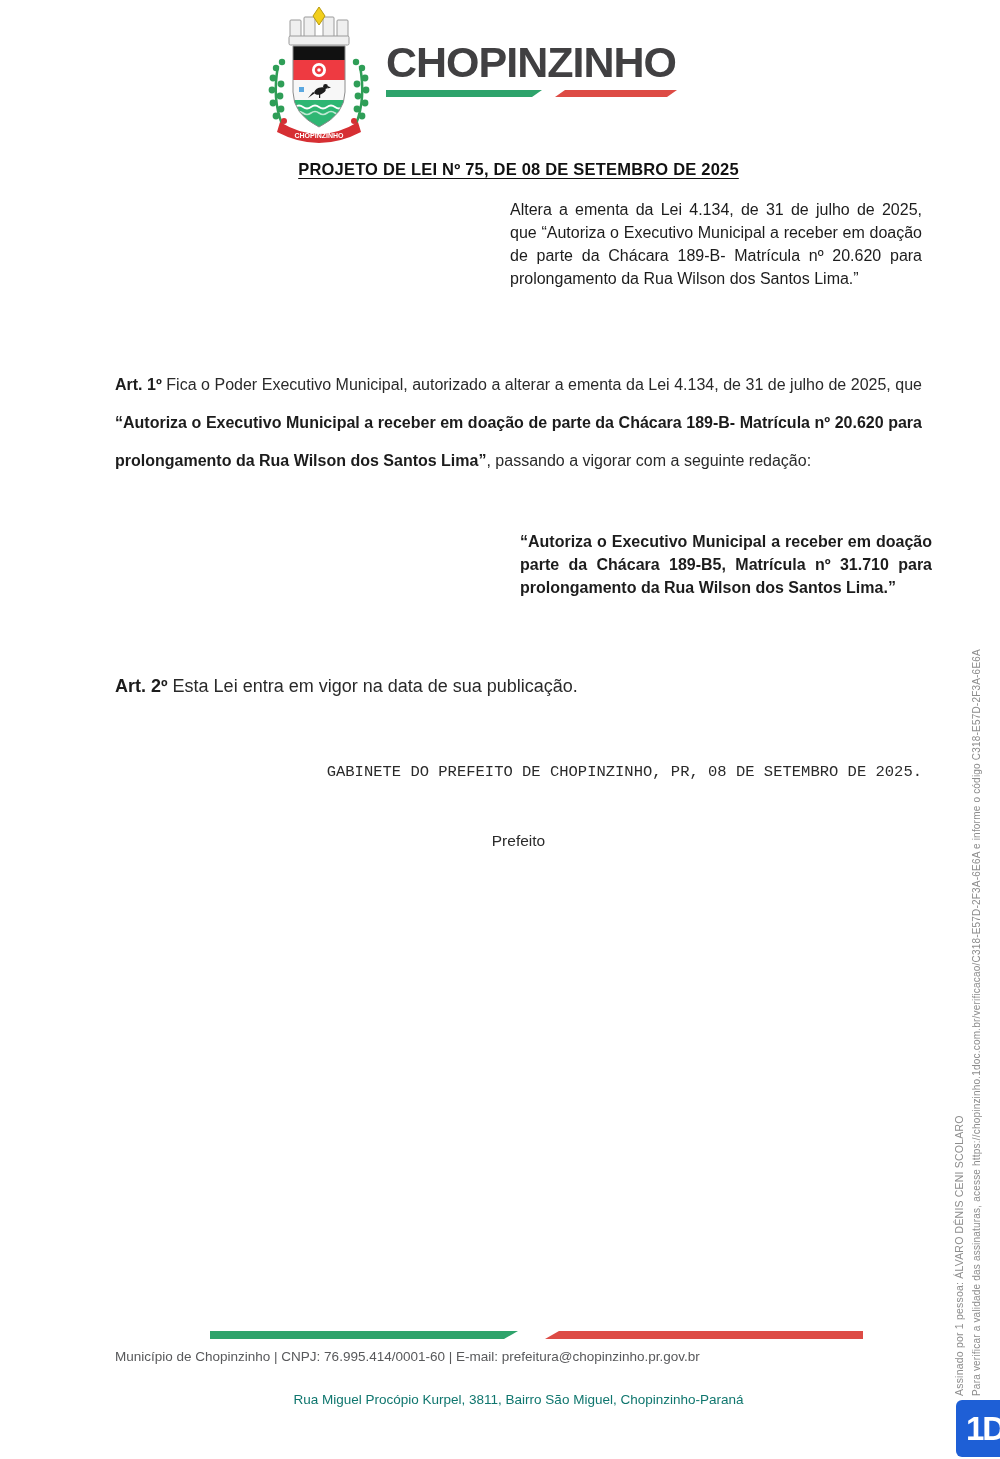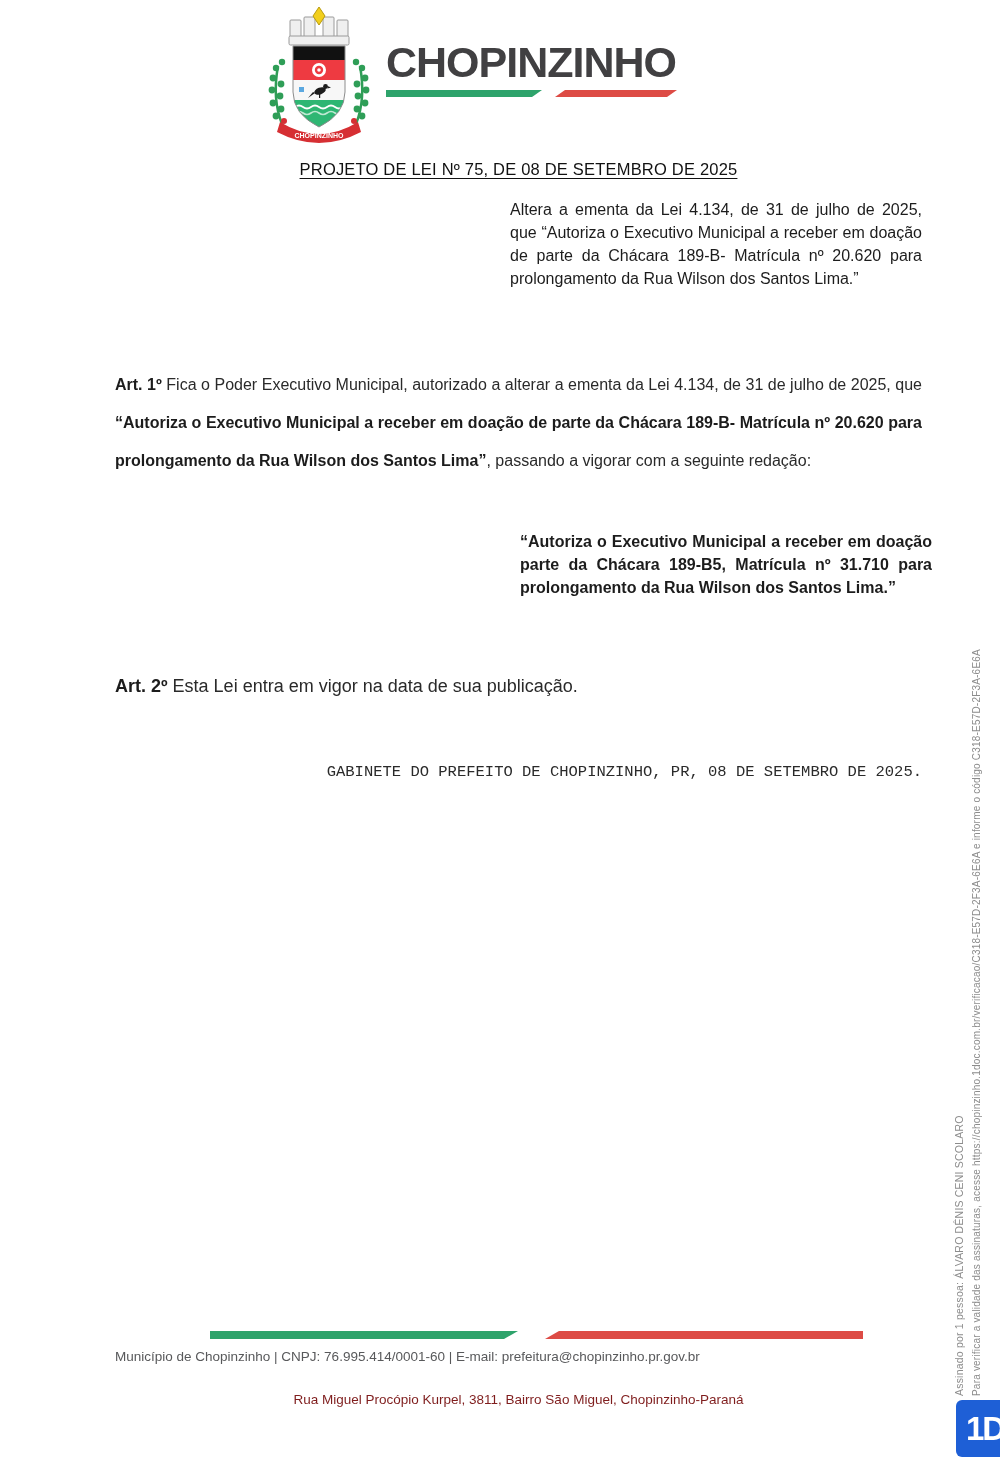--- a/index.html
+++ b/index.html
@@ -17,21 +17,21 @@
   .org-line1{font-size:20px;font-weight:600;letter-spacing:3px;color:#414042;}
   .org-line2{font-size:43px;font-weight:800;letter-spacing:-1px;color:#414042;line-height:44px;}
   .stripes{display:flex;gap:13px;margin-top:6px;}
   .stripe{height:7px;}
   .stripe.green{width:156px;background:#2ea36b;clip-path:polygon(0 0,100% 0,calc(100% - 10px) 100%,0 100%);}
   .stripe.red{width:122px;background:#dd4b45;clip-path:polygon(10px 0,100% 0,calc(100% - 10px) 100%,0 100%);}
 
   
   .doc-title{
     left:115px;top:160px;width:807px;text-align:center;
-    font-size:16.5px;font-weight:normal;color:#111;
+    font-size:16.5px;font-weight:bold;color:#111;
     text-decoration:underline;text-underline-offset:3px;letter-spacing:.2px;
   }
   .ementa{
     left:510px;top:198px;width:412px;font-size:16px;font-weight:normal;color:#1c1c1c;
     line-height:23px;text-align:justify;
   }
   .art1{
     left:115px;top:366px;width:807px;font-size:16px;line-height:38px;
     text-align:justify;color:#2a2a2a;
   }
@@ -44,21 +44,21 @@
   .gabinete{left:115px;top:763px;width:807px;text-align:right;font-size:15.5px;color:#2a2a2a;font-family:Liberation Mono, monospace;}
   .sig{left:115px;top:828px;width:807px;text-align:center;}
   .sig-name{font-size:16px;font-weight:bold;color:#1c1c1c;}
   .sig-role{font-size:15.5px;color:#2a2a2a;margin-top:4px;}
 
   
   .f-stripe{top:1331px;height:8px;}
   .f-stripe.green{left:210px;width:308px;background:#2ea36b;clip-path:polygon(0 0,100% 0,calc(100% - 14px) 100%,0 100%);}
   .f-stripe.red{left:545px;width:318px;background:#dd4b45;clip-path:polygon(14px 0,100% 0,100% 100%,0 100%);}
   .f-line1{left:115px;top:1349px;width:807px;font-size:13.5px;color:#58595b;}
-  .f-line2{left:115px;top:1392px;width:807px;text-align:center;font-size:13.5px;color:#7f1d1d;}
+  .f-line2{left:115px;top:1392px;width:807px;text-align:center;font-size:13.5px;color:#0f766e;}
 
   
   .vtext{
     transform:rotate(-90deg);transform-origin:0 0;white-space:nowrap;
     color:#8c8c8c;font-size:10.5px;letter-spacing:.2px;
   }
   .v-signed{left:953px;top:1396px;}
   .v-verify{left:971px;top:1396px;font-size:10px;}
   .doc-logo{
     left:956px;top:1400px;width:58px;height:57px;background:#1e5fd6;border-radius:6px;
@@ -157,20 +157,21 @@
 
 <p class="abs art1" style="margin:0"><span class="bold">Art. 1º</span><span> Fica o Poder Executivo Municipal, autorizado a alterar a ementa da Lei 4.134, de 31 de julho de 2025, que </span><span class="bold">“Autoriza o Executivo Municipal a receber em doação de parte da Chácara 189-B- Matrícula nº 20.620 para prolongamento da Rua Wilson dos Santos Lima”</span><span>, passando a vigorar com a seguinte redação:</span></p>
 
 <p class="abs quote-block" style="margin:10px">“Autoriza o Executivo Municipal a receber em doação parte da Chácara 189-B5, Matrícula nº 31.710 para prolongamento da Rua Wilson dos Santos Lima.”</p>
 
 <p class="abs art2" style="margin:0"><span class="bold">Art. 2º</span><span> Esta Lei entra em vigor na data de sua publicação.</span></p>
 
 <div class="abs gabinete">GABINETE DO PREFEITO DE CHOPINZINHO, PR, 08 DE SETEMBRO DE 2025.</div>
 
 <div class="abs sig">
+  <div class="sig-role">Prefeito</div>
 </div>
 
 <div class="abs f-stripe green"></div>
 <div class="abs f-stripe red"></div>
 <div class="abs f-line1">Município de Chopinzinho | CNPJ: 76.995.414/0001-60 | E-mail: prefeitura@chopinzinho.pr.gov.br</div>
 <div class="abs f-line2">Rua Miguel Procópio Kurpel, 3811, Bairro São Miguel, Chopinzinho-Paraná</div>
 
 <div class="abs vtext v-signed">Assinado por 1 pessoa: ÁLVARO DÊNIS CENI SCOLARO</div>
 <div class="abs vtext v-verify">Para verificar a validade das assinaturas, acesse https://chopinzinho.1doc.com.br/verificacao/C318-E57D-2F3A-6E6A e informe o código C318-E57D-2F3A-6E6A</div>
 <div class="abs doc-logo">

